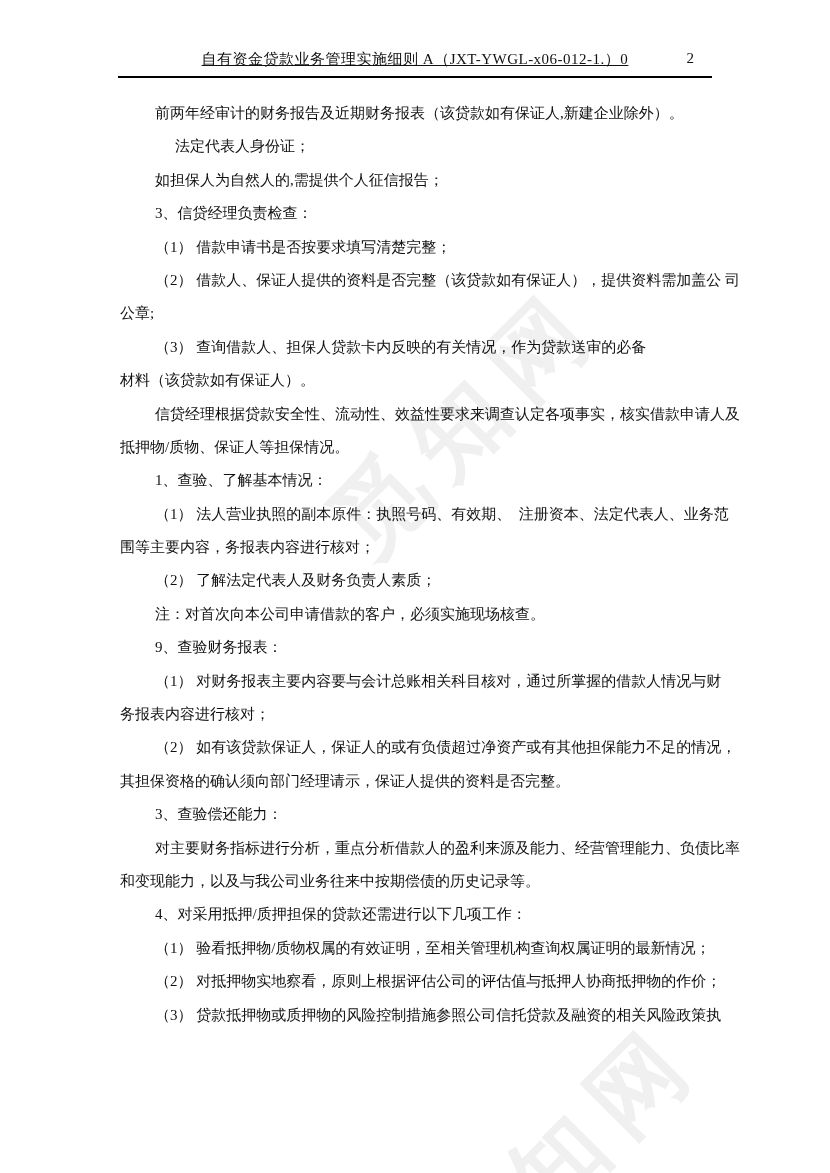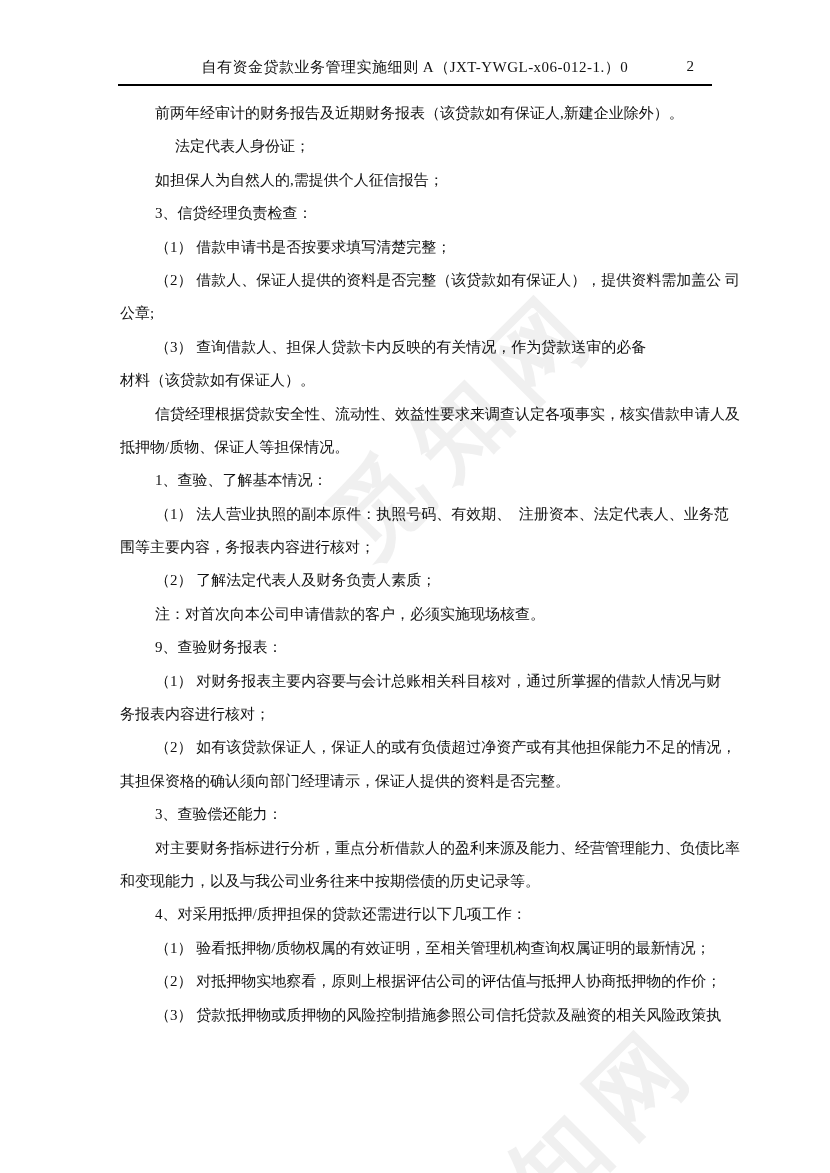--- a/index.html
+++ b/index.html
@@ -13,25 +13,26 @@
     overflow: hidden;
   }
   .page {
     position: absolute;
     inset: 0;
     background: #ffffff;
   }
   
   .page-header {
     position: absolute;
-    top: 58px;
+    top: 50px;
     left: 118px;
     width: 594px;
     padding-bottom: 7px;
     border-bottom: 2px solid #000000;
+    text-decoration: underline;
   }
   .header-title {
     text-align: center;
     font-size: 15px;
     letter-spacing: 0.5px;
     white-space: nowrap;
   }
   .page-number {
     position: absolute;
     right: 18px;

